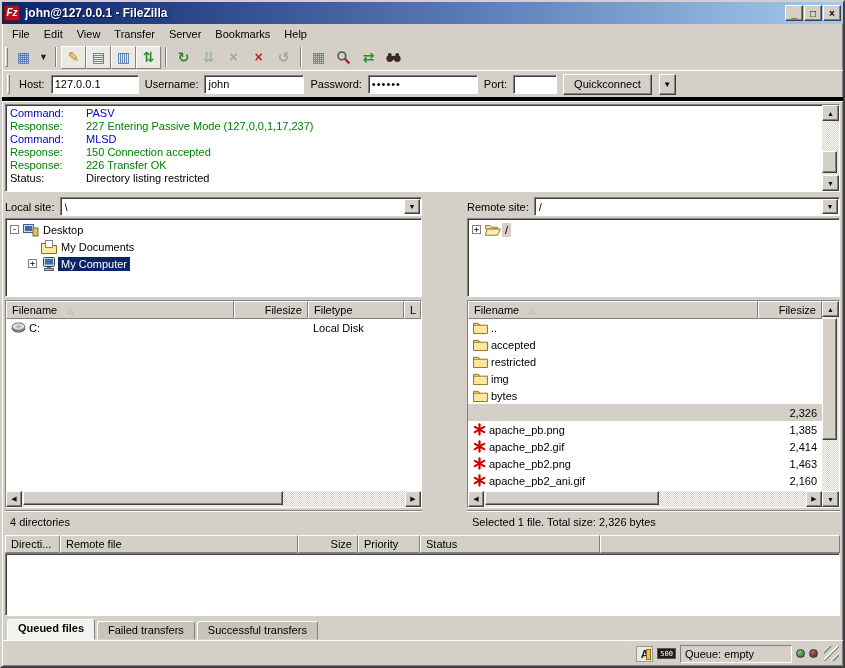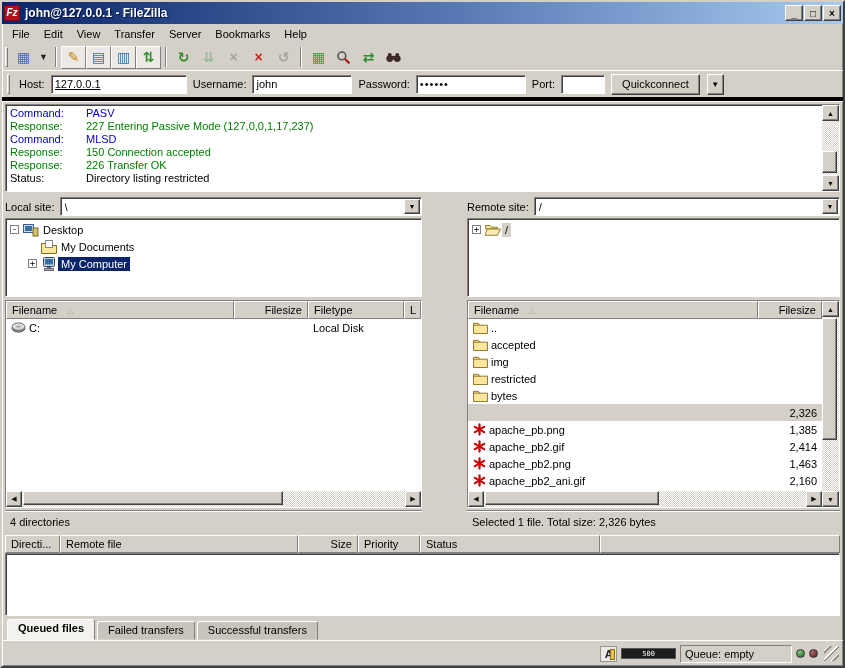--- a/index.html
+++ b/index.html
@@ -102,21 +102,21 @@
   
   .tabs { height:24px; flex:0 0 24px; display:flex; align-items:flex-end; padding:2px 0 0 5px; gap:2px; }
   .tab { height:19px; padding:2px 10px 0 10px; border:1px solid; border-color:#fff #808080 #D4D0C8 #fff; border-radius:3px 3px 0 0; background:#C8C4BC; white-space:nowrap; cursor:default; }
   .tab.active { background:#F4F2EE; font-weight:bold; height:21px; border-bottom-color:#F4F2EE; }
 
   
   .statusbar { height:26px; flex:0 0 26px; display:flex; align-items:center; gap:4px; padding:2px 4px 2px 4px; border-top:1px solid #fff; }
   .sb-spring { flex:1; }
   .sb-icon-a { width:17px; height:16px; border:1px solid #9a968e; background:#ECE9E4; display:flex; align-items:center; justify-content:center; font-weight:bold; font-size:11px; color:#223; position:relative; }
   .sb-icon-a::after { content:""; position:absolute; right:1px; top:2px; width:3px; height:9px; background:#e8c34a; border:1px solid #8a6d1c; }
-  .sb-badge { height:11px; padding:1px 20px; background:#1d1d1d; color:#fff; font-size:7px; font-family:"DejaVu Sans Mono",monospace; line-height:9px; border:1px solid #555; }
+  .sb-badge { height:11px; padding:1px 2px; background:#1d1d1d; color:#fff; font-size:7px; font-family:"DejaVu Sans Mono",monospace; line-height:9px; border:1px solid #555; }
   .queue-box { width:112px; height:18px; display:flex; align-items:center; padding:0 4px; border:1px solid; border-color:#808080 #fff #fff #808080; }
   .led { width:9px; height:9px; border-radius:50%; border:1px solid #333; }
   .led.green { background:radial-gradient(circle at 35% 30%, #7fc87f, #1e641e); }
   .led.red { background:radial-gradient(circle at 35% 30%, #b06a6a, #5a1616); }
   .grip { width:15px; height:15px; margin-left:2px; background:repeating-linear-gradient(135deg,#D4D0C8 0 3px,#fff 3px 4px,#9a968e 4px 6px); }
   svg { display:block; }
 </style>
 </head>
 <body>
 
@@ -203,21 +203,21 @@
             <circle cx="3.5" cy="2.5" r="1.8" fill="#40282a"></circle>
             <circle cx="10.5" cy="2.5" r="1.8" fill="#40282a"></circle>
           </svg>
         </span>
       </div>
     </div>
 
   <div class="quickconnect">
     <div class="tool-grip"></div>
     <span class="qc-label">Host:</span>
-    <input class="field sunken" style="width: 136px; text-decoration: underline;" readonly="" value="127.0.0.1">
+    <input class="field sunken" style="width: 88px;" readonly="" value="127.0.0.1">
     <span class="qc-label">Username:</span>
     <input class="field sunken" style="width: 100px;" readonly="" value="john">
     <span class="qc-label">Password:</span>
     <input class="field sunken" style="width: 110px; letter-spacing: 1px;" readonly="" value="••••••">
     <span class="qc-label">Port:</span>
     <input class="field sunken" style="width: 44px;" readonly="" value="">
     <div class="qc-btn raised">Quickconnect</div>
     <div class="qc-drop raised">
         <span>▼</span>
       </div>
@@ -408,33 +408,33 @@
                 <div class="cell right" style="flex: 1 1 0%;"></div>
               </div>
               <div class="file-row">
                 <div class="cell" style="flex: 0 0 290px; width: 290px;">
                   <span>
                     <svg width="15" height="13" viewBox="0 0 16 14">
                       <path d="M0.5 2.5h5.2l1.5 2h8.3v9h-15z" fill="#FCE79F" stroke="#8a6d1c"></path>
                       <path d="M0.5 4.5h7" stroke="#8a6d1c"></path>
                     </svg>
                   </span>
-                  <span>img</span>
+                  <span>restricted</span>
                 </div>
                 <div class="cell right" style="flex: 1 1 0%;"></div>
               </div>
               <div class="file-row">
                 <div class="cell" style="flex: 0 0 290px; width: 290px;">
                   <span>
                     <svg width="15" height="13" viewBox="0 0 16 14">
                       <path d="M0.5 2.5h5.2l1.5 2h8.3v9h-15z" fill="#FCE79F" stroke="#8a6d1c"></path>
                       <path d="M0.5 4.5h7" stroke="#8a6d1c"></path>
                     </svg>
                   </span>
-                  <span>restricted</span>
+                  <span>img</span>
                 </div>
                 <div class="cell right" style="flex: 1 1 0%;"></div>
               </div>
               <div class="file-row">
                 <div class="cell" style="flex: 0 0 290px; width: 290px;">
                   <span>
                     <svg width="15" height="13" viewBox="0 0 16 14">
                       <path d="M0.5 2.5h5.2l1.5 2h8.3v9h-15z" fill="#FCE79F" stroke="#8a6d1c"></path>
                       <path d="M0.5 4.5h7" stroke="#8a6d1c"></path>
                     </svg>

